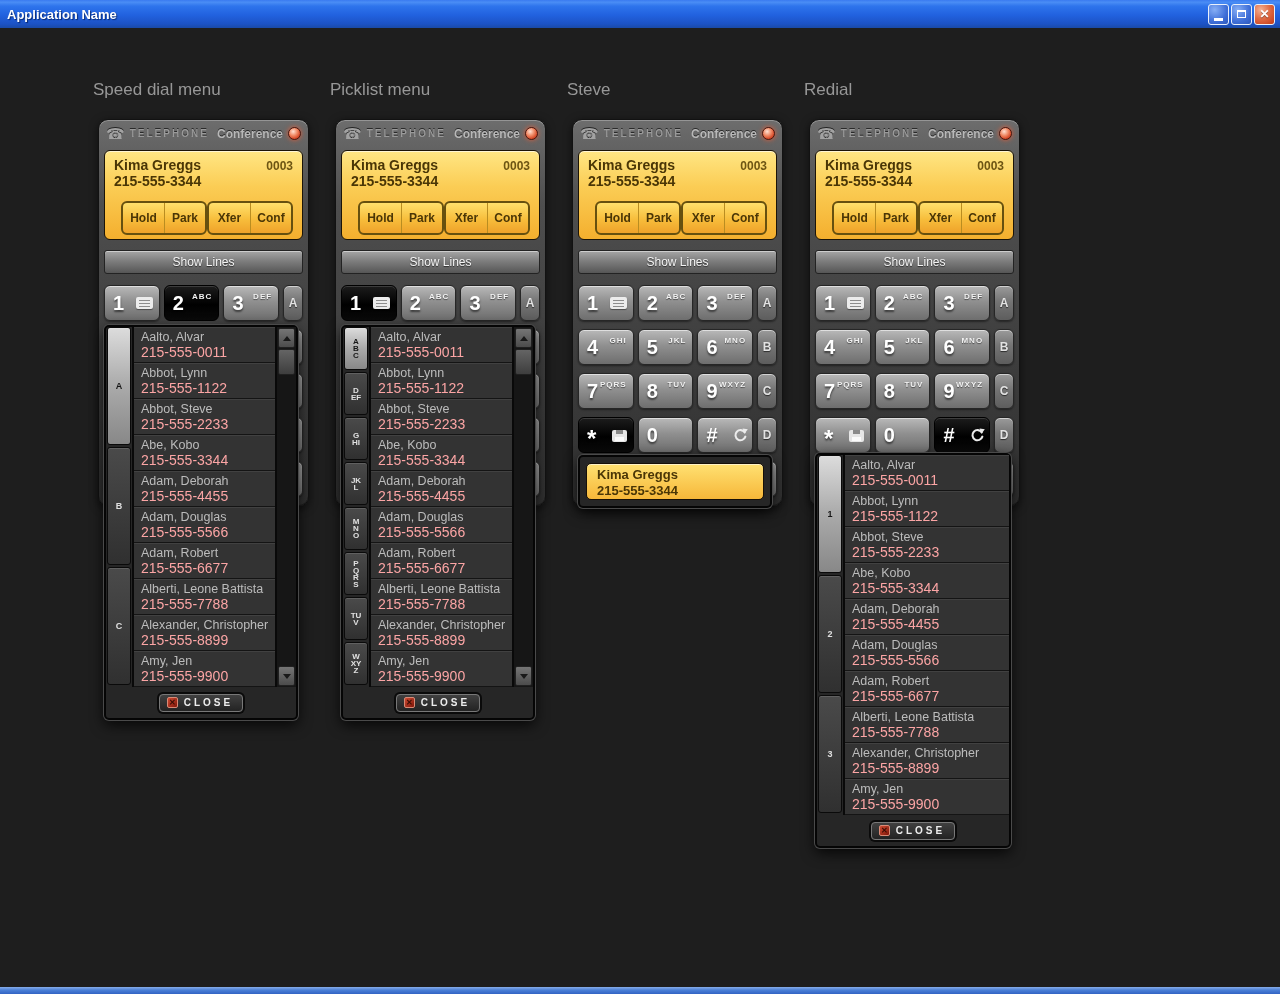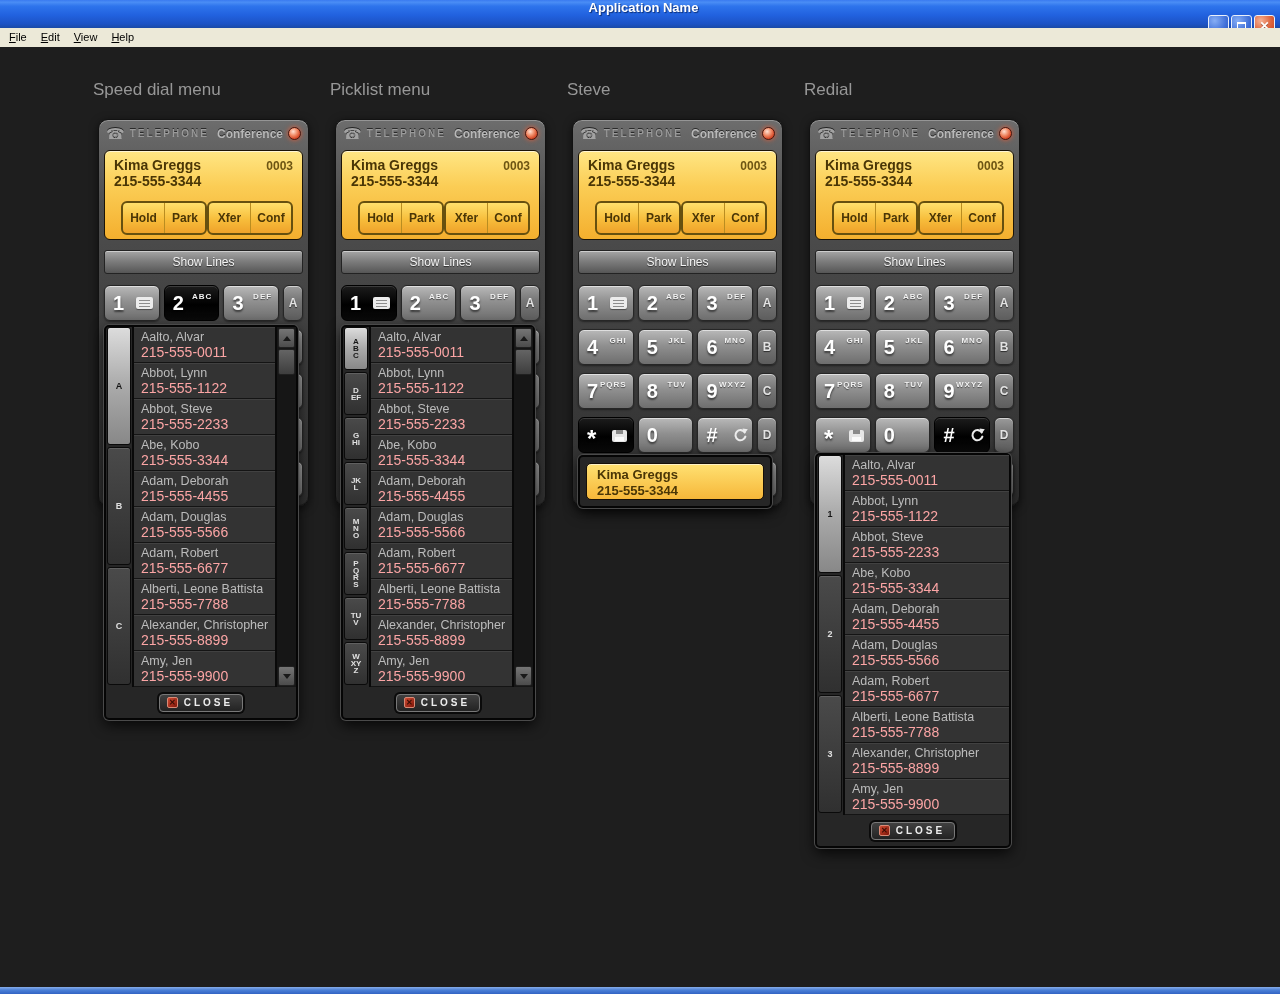--- a/index.html
+++ b/index.html
@@ -4,21 +4,21 @@
 <style>
   * { box-sizing: border-box; margin: 0; padding: 0; }
   html,body { width:1280px; height:994px; }
   body { font-family:"Liberation Sans", sans-serif; background:#000; overflow:hidden; }
 
   .window { position:relative; width:1280px; height:994px; background:#1e1e1e; overflow:hidden; }
 
   
   .titlebar { position:absolute; top:0; left:0; right:0; height:28px;
     background:linear-gradient(180deg,#3a7af0 0%,#4a8df5 8%,#2e74ec 22%,#2161de 55%,#1c52c4 86%,#1a4aa6 100%);
-    display:flex; align-items:center;flex-direction:column; }
+    display:flex; align-items:center; }
   .title { padding-left:7px; color:#fff; font-weight:bold; font-size:13px; text-shadow:1px 1px 1px rgba(0,25,80,.75); }
   .winbtns { margin-left:auto; display:flex; gap:2px; padding-right:5px; }
   .winbtn { width:21px; height:21px; border-radius:3px; border:1px solid #e9f0fb; display:flex; align-items:center; justify-content:center; }
   .winbtn.minb, .winbtn.maxb { background:radial-gradient(circle at 30% 25%,#86aef5,#3f6fd8 60%,#2c57bd); }
   .winbtn.minb { align-items:flex-end; }
   .winbtn.closeb { background:radial-gradient(circle at 30% 25%,#f6b193,#e06a43 48%,#c23a17); }
   .g-min { width:9px; height:3px; background:#fff; margin-bottom:3px; }
   .g-max { width:9px; height:8px; border:1px solid #fff; border-top:2px solid #fff; }
   .g-close { color:#fff; font-weight:bold; font-size:12px; line-height:1; text-shadow:0 1px 1px rgba(0,0,0,.4); }
 
@@ -152,26 +152,20 @@
           <span class="g-min"></span>
         </div>
       <div class="winbtn maxb">
           <span class="g-max"></span>
         </div>
       <div class="winbtn closeb">
           <span class="g-close">✕</span>
         </div>
     </div>
   </div>
-  <div class="menubar" id="menubar">
-      <div class="menu-item"><u>F</u>ile</div>
-      <div class="menu-item"><u>E</u>dit</div>
-      <div class="menu-item"><u>V</u>iew</div>
-      <div class="menu-item"><u>H</u>elp</div>
-    </div>
   <div class="canvas" id="canvas">
       <div class="section-heading" style="left: 93px; top: 33px;">Speed dial menu</div>
       <div class="phone" style="left: 98px; top: 72px;">
         <div class="phone-header">
           <span class="phone-ico">☎</span>
           <span class="brand">TELEPHONE</span>
           <span class="conf">Conference</span>
           <span class="led"></span>
         </div>
         <div class="caller-card">

